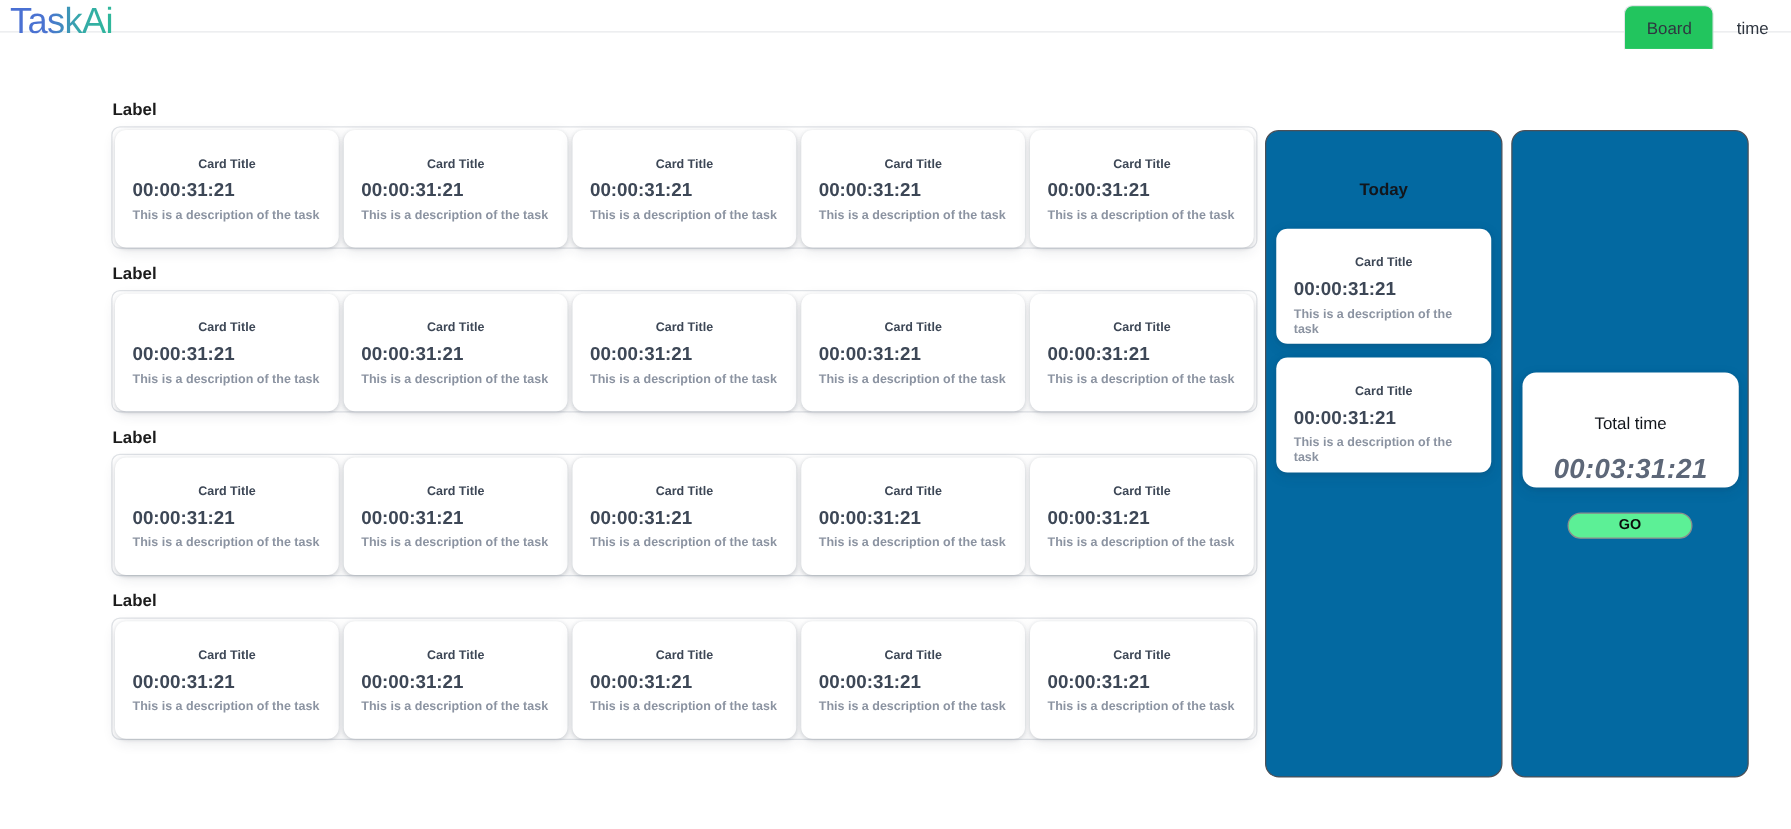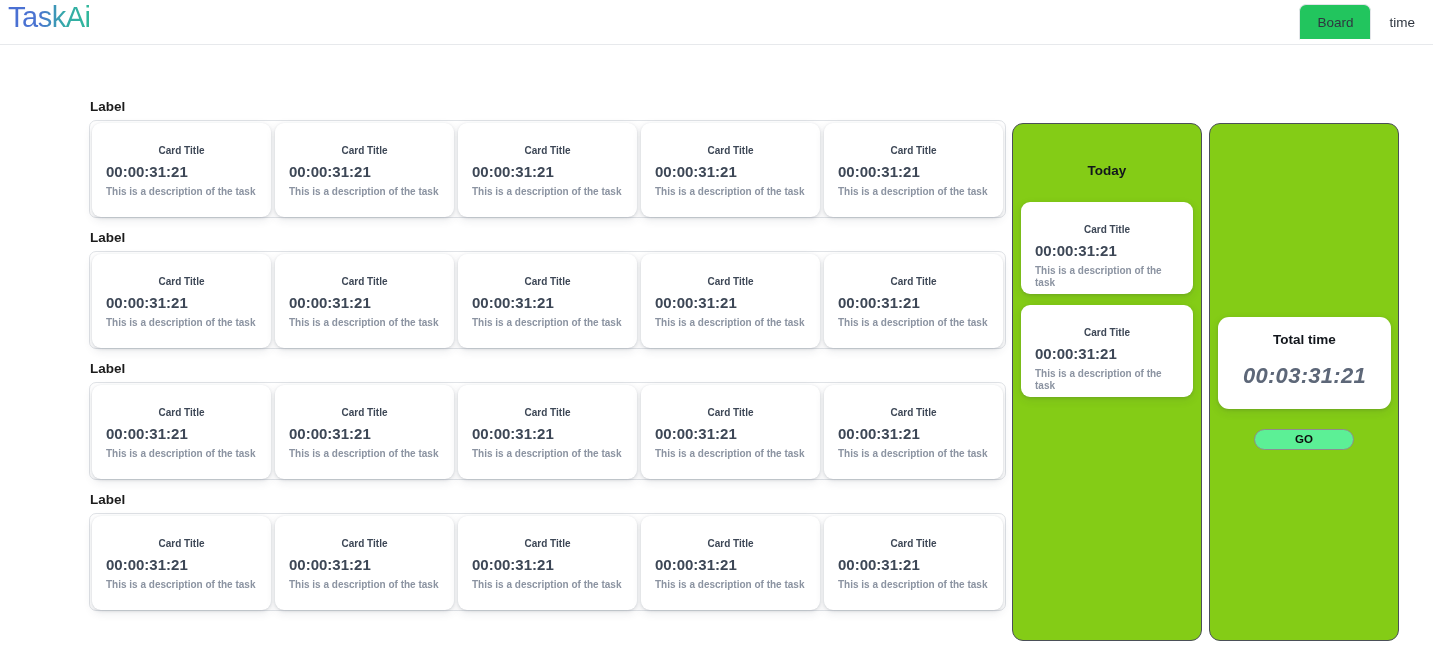--- a/index.html
+++ b/index.html
@@ -7,21 +7,21 @@
     margin: 0; padding: 0;
     width: 1433px; height: 663px;
     background: #ffffff;
     font-family: "Liberation Sans", sans-serif;
     overflow: hidden;
   }
 
   
   .header {
     position: relative;
-    height: 45px;
+    height: 26px;
     border-bottom: 1px solid #e7e9ec;
     background: #ffffff;
   }
   .logo {
     position: absolute;
     left: 8px;
     top: 1px;
     font-size: 29px;
     font-weight: 400;
     letter-spacing: -0.5px;
@@ -129,21 +129,21 @@
     line-height: 12px;
     font-weight: bold;
   }
 
   
   .panel {
     position: absolute;
     top: 78px;
     border: 1px solid #4b5058;
     border-radius: 11px;
-    background: #84cc16;
+    background: #0369a1;
   }
   .panel-today {
     left: 1012px;
     width: 190px;
     height: 518px;
   }
   .panel-title {
     text-align: center;
     font-size: 13.5px;
     font-weight: bold;
@@ -181,23 +181,23 @@
     height: 92px;
     background: #ffffff;
     border-radius: 11px;
     box-shadow: 0 1px 3px rgba(40,50,70,0.16), 0 3px 10px rgba(40,50,70,0.10);
     display: flex;
     flex-direction: column;
     align-items: center;
   }
   .total-label {
     font-size: 13.5px;
-    font-weight: bold;
+    font-weight: normal;
     color: #12161c;
-    margin-top: 15px;
+    margin-top: 33px;
     line-height: 16px;
   }
   .total-value {
     font-size: 22px;
     font-weight: bold;
     color: #5d6778;
     margin-top: 15px;
     line-height: 26px;
     letter-spacing: 0.3px;
     font-style: italic;

